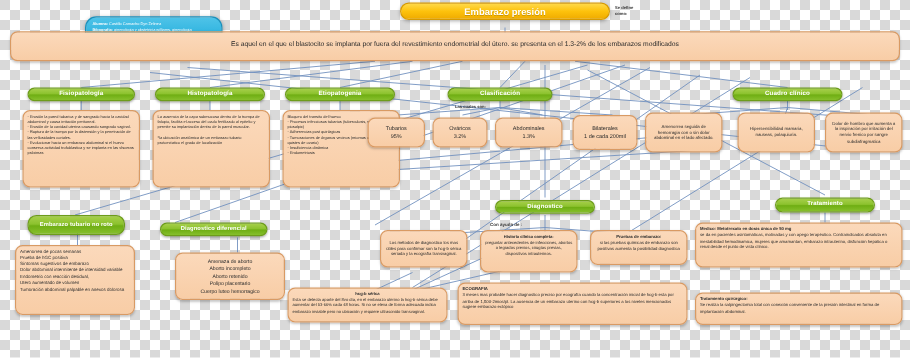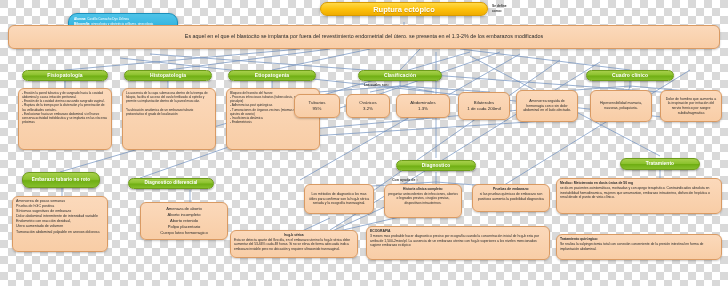--- a/index.html
+++ b/index.html
@@ -135,21 +135,21 @@
     <div>
       <span class="b">Bibografia:</span>
       <span>ginecologia y obstetricia williams, ginecologia</span>
     </div>
     <div>
       <span class="b">Fecha:</span>
       <span>14 abril 2021</span>
     </div>
   </div>
 
-  <div class="node titlebar" style="left:320px;top:2px;width:168px;height:14px;font-size:7.5px;">Ruptura ectópico</div>
+  <div class="node titlebar" style="left:320px;top:2px;width:168px;height:14px;font-size:7.5px;">Embarazo presión</div>
 
   <div class="freetext" style="left:492px;top:4px;width:40px;font-size:3.3px;line-height:1.5;white-space:pre-line;">Se define
 como:</div>
 
   <div class="node box ctr-txt" style="left:8px;top:25px;width:712px;height:24px;font-size:5.4px;line-height:1.45;display:flex;align-items:center;justify-content:center;">Es aquel en el que el blastocito se implanta por fuera del revestimiento endometrial del útero.  se presenta en el 1.3-2% de los embarazos modificados</div>
 
   <div class="node pill" style="left:22px;top:70px;width:86px;height:11px;font-size:5px;">Fisiopatología</div>
   <div class="node pill" style="left:124px;top:70px;width:88px;height:11px;font-size:5px;">Histopatología</div>
   <div class="node pill" style="left:228px;top:70px;width:88px;height:11px;font-size:5px;">Etiopatogenia</div>
   <div class="node pill" style="left:358px;top:70px;width:84px;height:11px;font-size:5px;">Clasificación</div>

